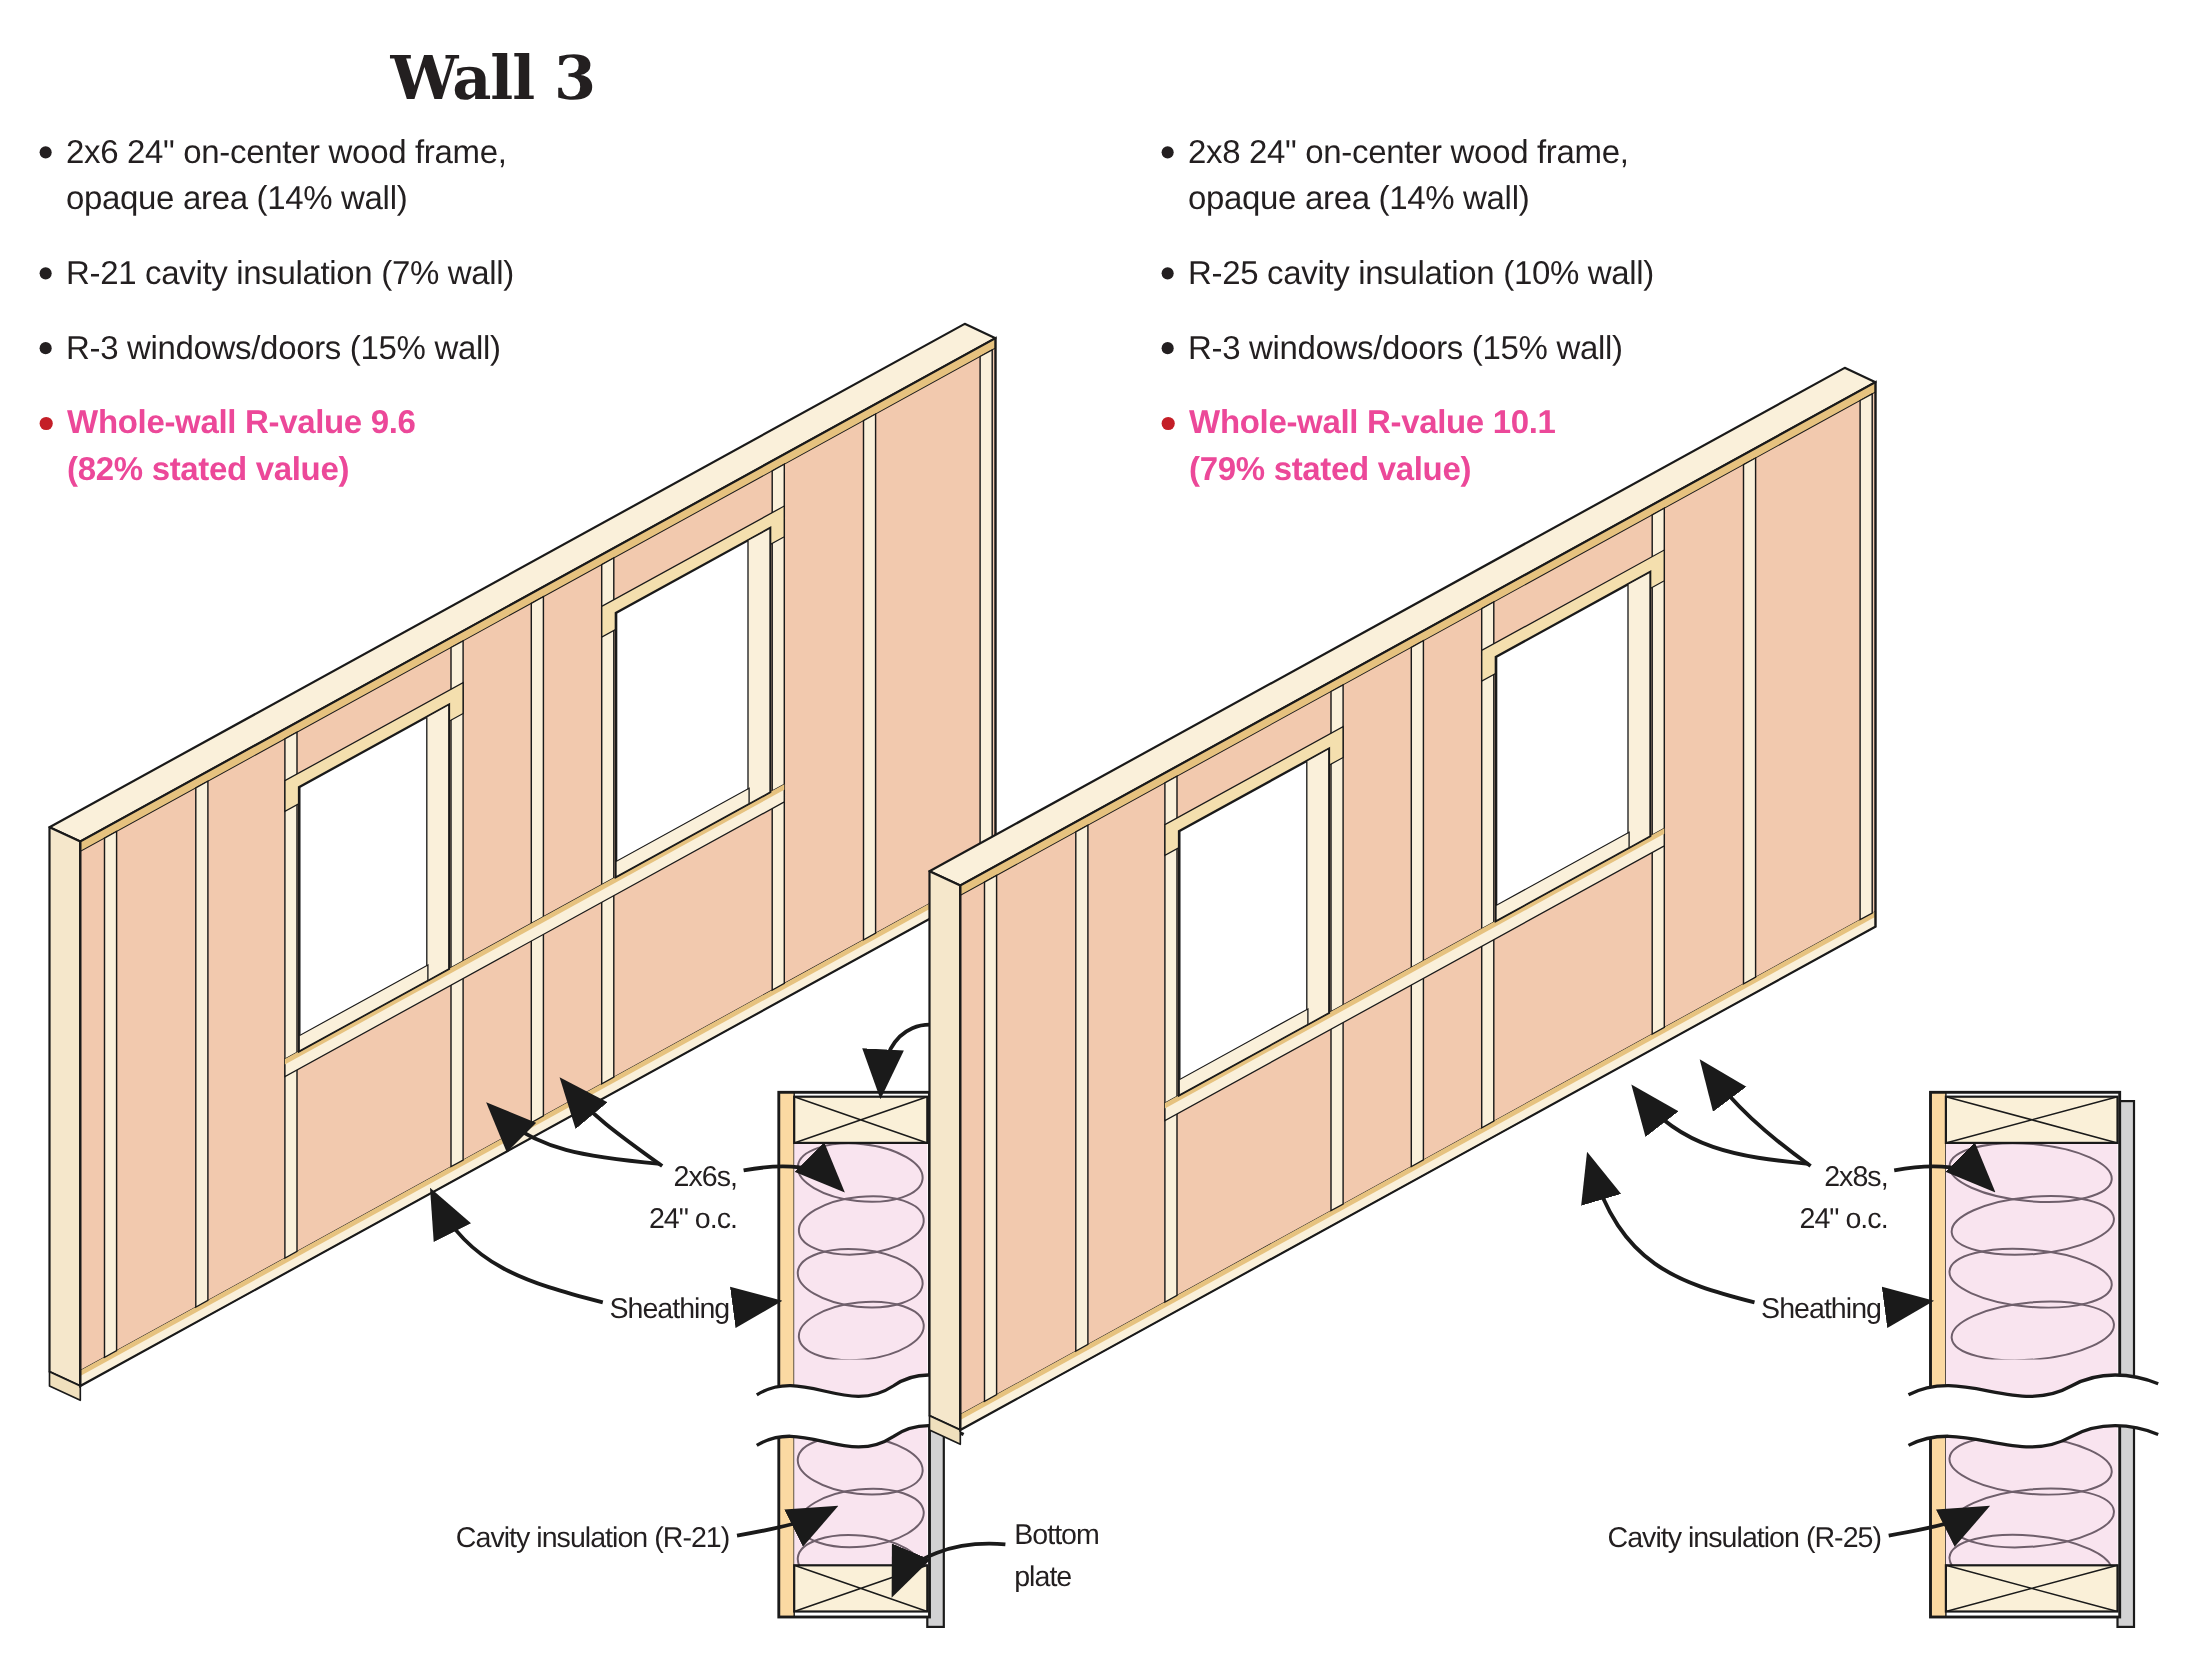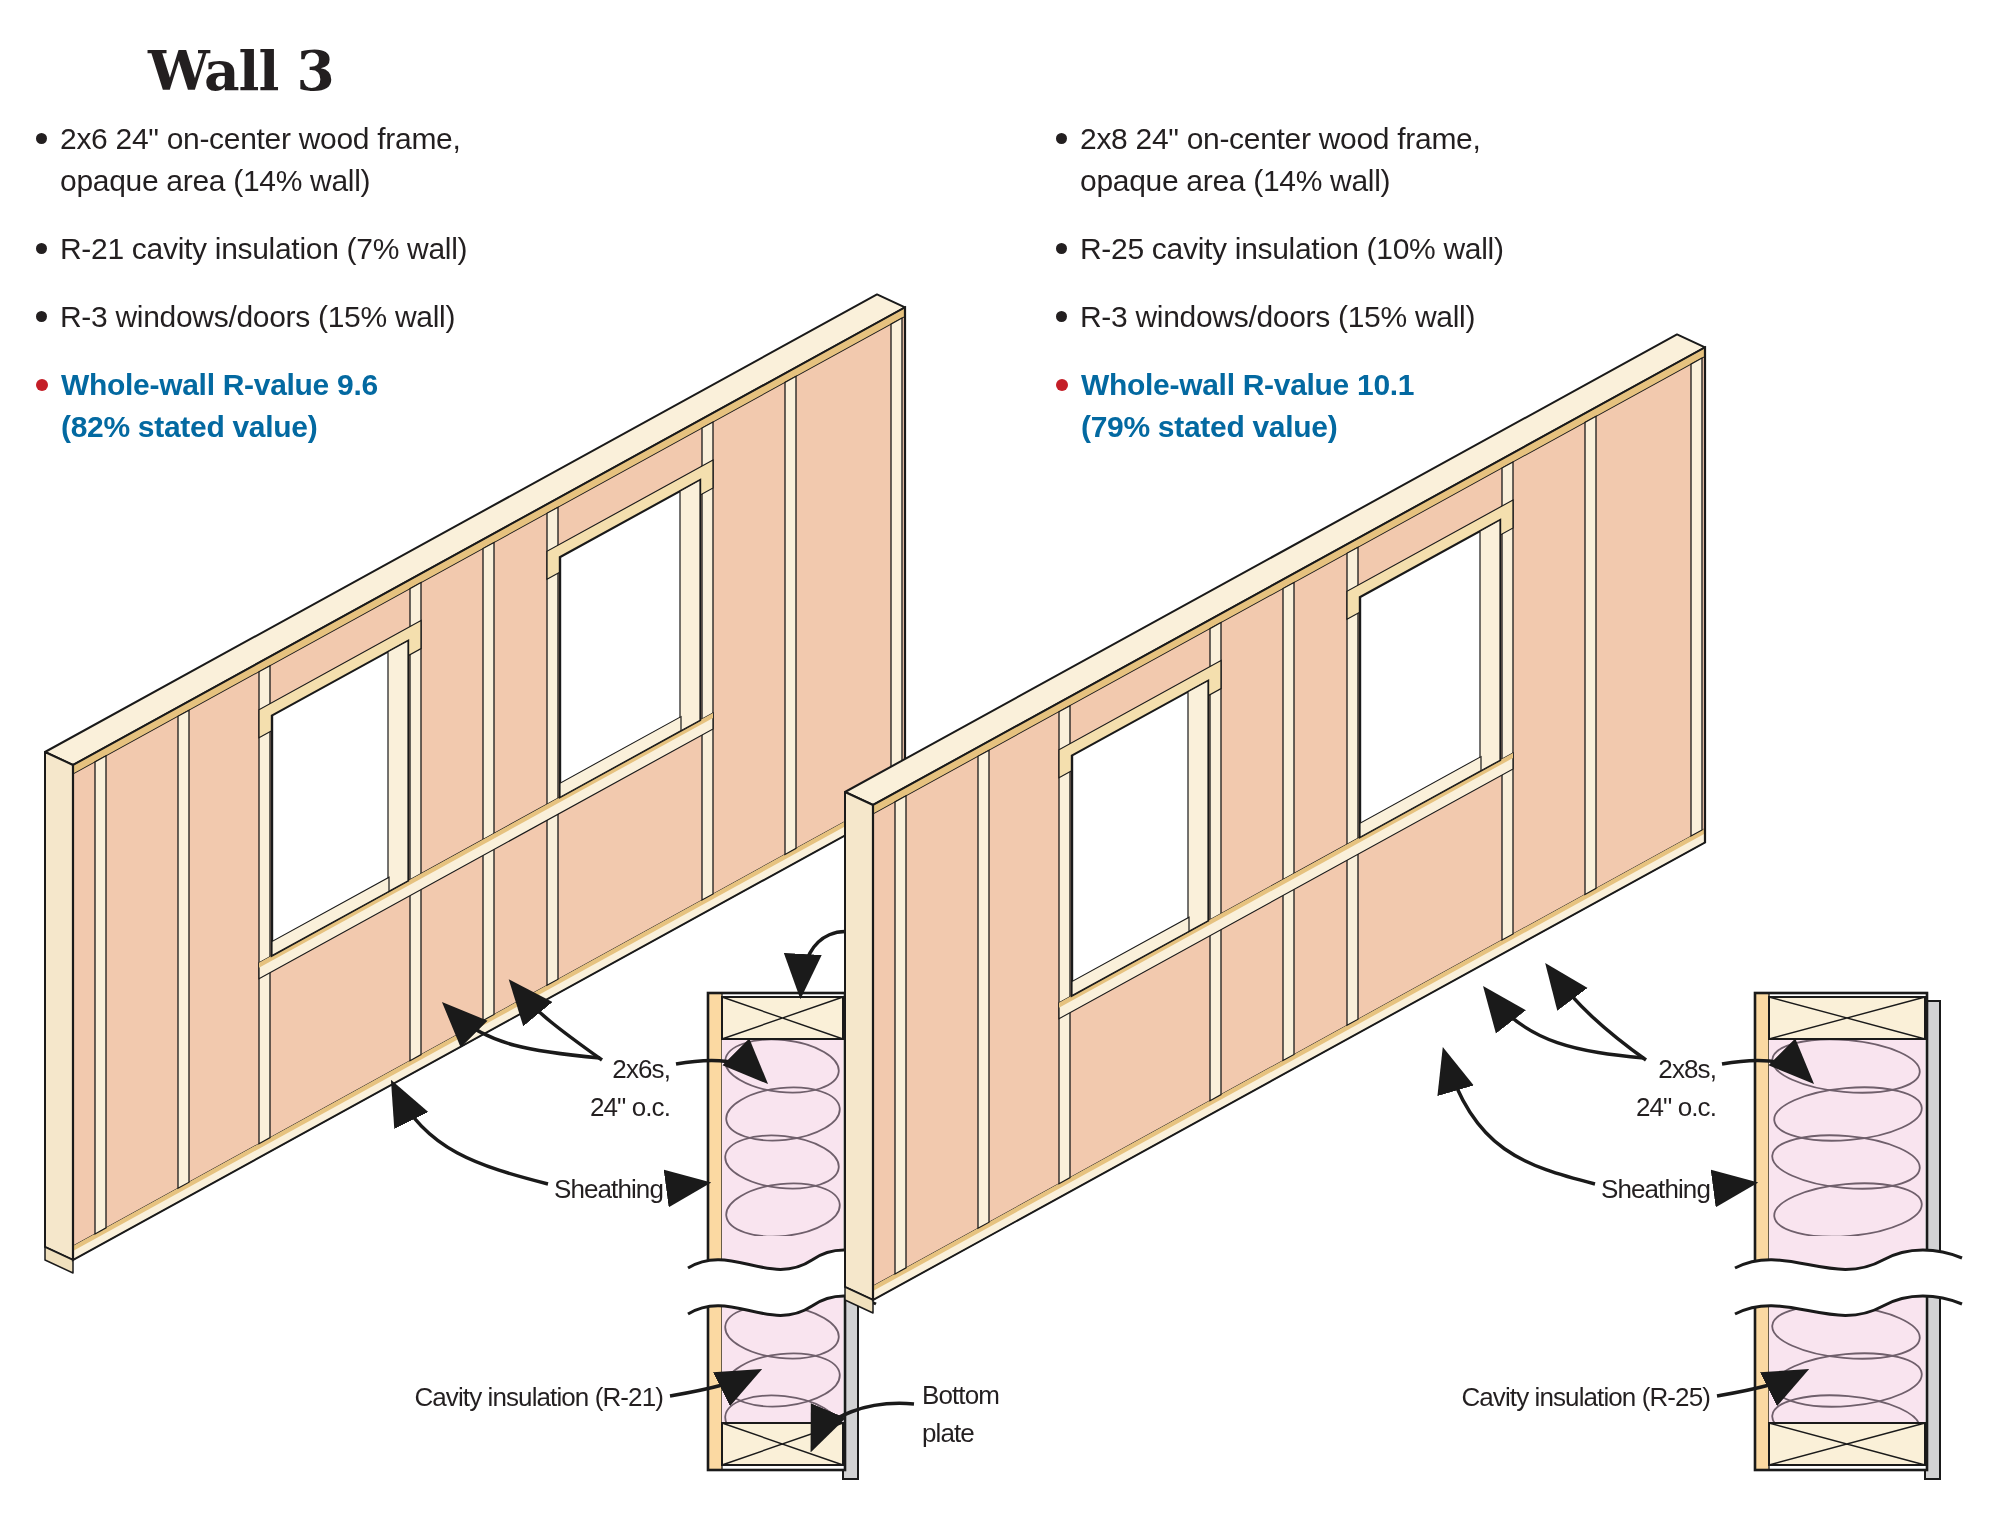--- a/index.html
+++ b/index.html
@@ -1,26 +1,26 @@
 <!DOCTYPE html>
 <html><head>
 <meta charset="utf-8">
 <style>
   html,body{margin:0;padding:0;background:#ffffff;}
   body{width:1999px;height:1522px;position:relative;font-family:"Liberation Sans",sans-serif;color:#231f20;overflow:hidden;}
   #stage{position:absolute;inset:0;}
   svg{position:absolute;left:0;top:0;}
-  .panel-title{position:absolute;top:38px;width:600px;text-align:left;
+  .panel-title{position:absolute;top:38px;width:600px;text-align:center;
     font-family:"DejaVu Serif","Liberation Serif",serif;font-weight:bold;font-size:55px;letter-spacing:-1px;color:#231f20;}
   #title-w3{left:148px;} #title-w4{left:1188px;}
   .bullets{position:absolute;top:118px;width:640px;}
   #bullets-w3{left:36px;} #bullets-w4{left:1056px;}
   .b{display:flex;margin:0 0 26px 0;font-size:30px;line-height:42px;letter-spacing:-0.3px;}
   .b .dot{flex:0 0 auto;width:11px;height:11px;border-radius:50%;background:#231f20;margin:15px 13px 0 0;}
-  .b.red{color:#0369a1;font-weight:bold;}
+  .b.red{color:#ec4899;font-weight:bold;}
   .b.red .dot{background:#c41e27;width:12px;height:12px;}
   .lbl{font-family:"Liberation Sans",sans-serif;font-size:26px;letter-spacing:-0.9px;fill:#231f20;}
 </style>
 </head>
 <body>
 
 <div id="stage">
 
 <svg width="1999" height="1522" viewBox="0 0 1999 1522">
   <defs>

